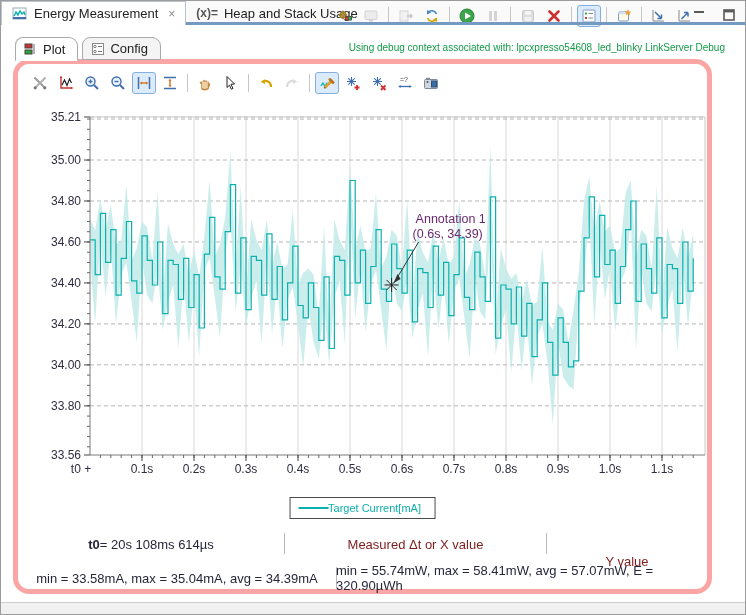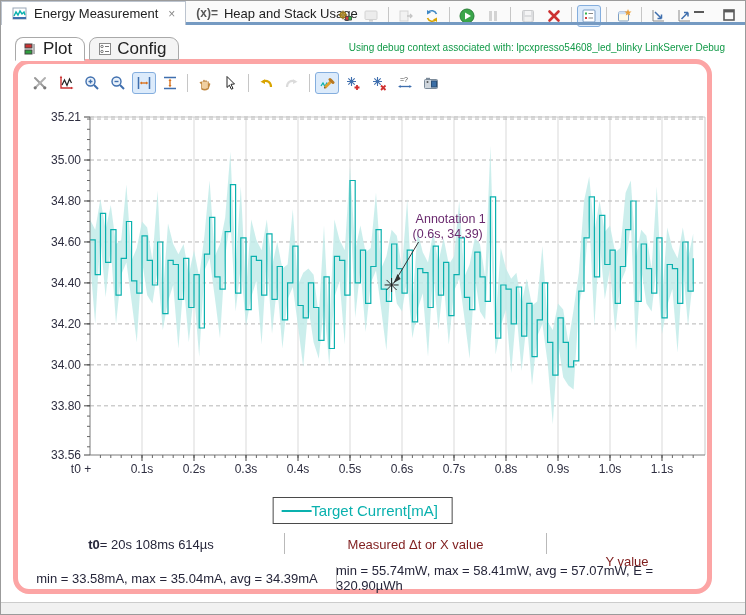--- a/index.html
+++ b/index.html
@@ -18,34 +18,34 @@
   .toolbar-top { position:absolute; right:48px; top:1px; height:28px; display:flex; align-items:center; gap:2px; background:transparent; }
   .win-btns { position:absolute; right:4px; top:3px; display:flex; gap:6px; }
   
   .icon-btn { width:24px; height:22px; display:flex; align-items:center; justify-content:center; border:1px solid transparent; border-radius:3px; cursor:pointer; }
   .icon-btn.selected { background:#dcebfb; border-color:#84aede; }
   .icon-btn.disabled { opacity:.4; filter:grayscale(.9); }
   .tb-sep { width:1px; height:18px; background:#c6c6c6; margin:0 3px; }
   
   .view-tabs { position:absolute; top:36px; left:14px; display:flex; gap:4px; z-index:3; }
   .vtab { display:flex; align-items:center; gap:5px; height:23px; padding:0 12px 0 8px; border:1px solid #a9a9a9;
-          border-radius:8px 9px 0 0; background:#f4f4f4; font-size:17px; color:#222; }
+          border-radius:8px 9px 0 0; background:#f4f4f4; font-size:13px; color:#222; }
   .vtab.active { background:#ffffff; border-bottom:1px solid #ffffff; height:24px; }
   .debug-msg { position:absolute; top:41px; right:20px; font-size:10px; color:#129a48; z-index:3; }
   
   .panel { position:absolute; top:58px; left:12px; width:699px; height:535px; background:#fff;
            border:5px solid #fca5a5; border-radius:16px; }
   .plot-toolbar { position:absolute; top:8px; left:10px; display:flex; align-items:center; gap:2px; }
   #chart-host { position:absolute; left:0; top:40px; width:719px; height:380px; }
   
   .legend { position:absolute; top:433px; left:50%; transform:translateX(-50%);
             border:1px solid #4a4a4a; background:#fff; padding:4px 14px 4px 8px;
             display:flex; align-items:center; gap:0; }
   .legend-line { width:30px; height:2px; background:#0ab1ae; }
-  .legend-label { color:#0ab1ae; font-size:15px; }
+  .legend-label { color:#0ab1ae; font-size:11px; }
   
   .stats-row { position:absolute; left:0; right:0; height:24px; display:block; font-size:13px; color:#26263a; }
   .stats-row .cell { position:absolute; top:0; height:24px; display:flex; align-items:center; justify-content:center; }
   .stats-row .vsep { position:absolute; top:1px; width:1px; height:21px; background:#b9b9b9; }
   .muted { color:#7f1d1d; }
   .b { font-weight:bold; }
   .bottom-strip { position:absolute; left:0; right:0; top:601px; height:14px; background:#f1f1f1; border-top:1px solid #cccccc; }
   svg text { font-family:"Liberation Sans", sans-serif; }
 </style>
 </head>

